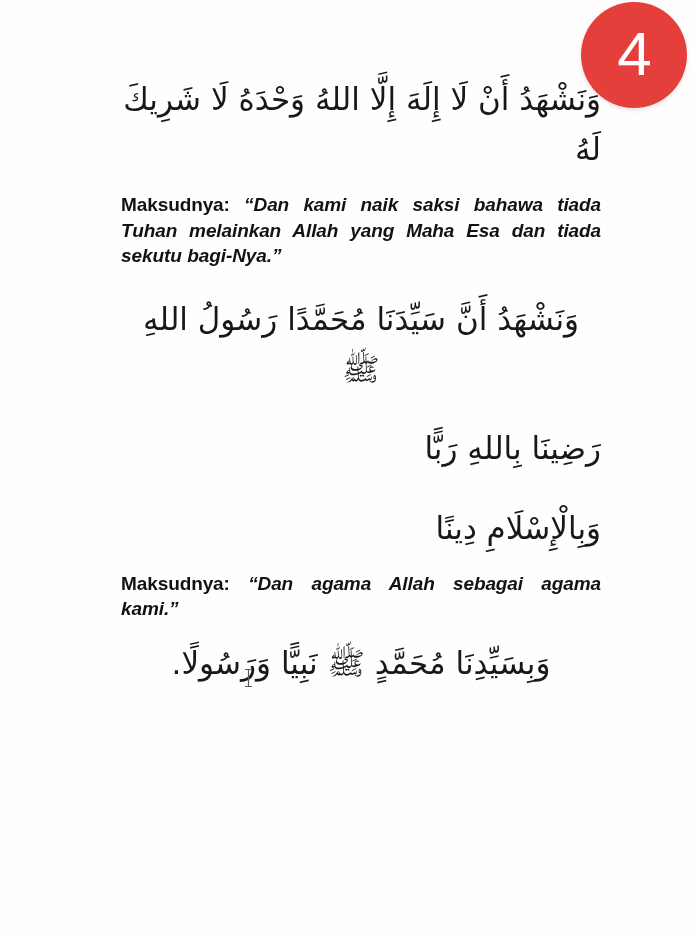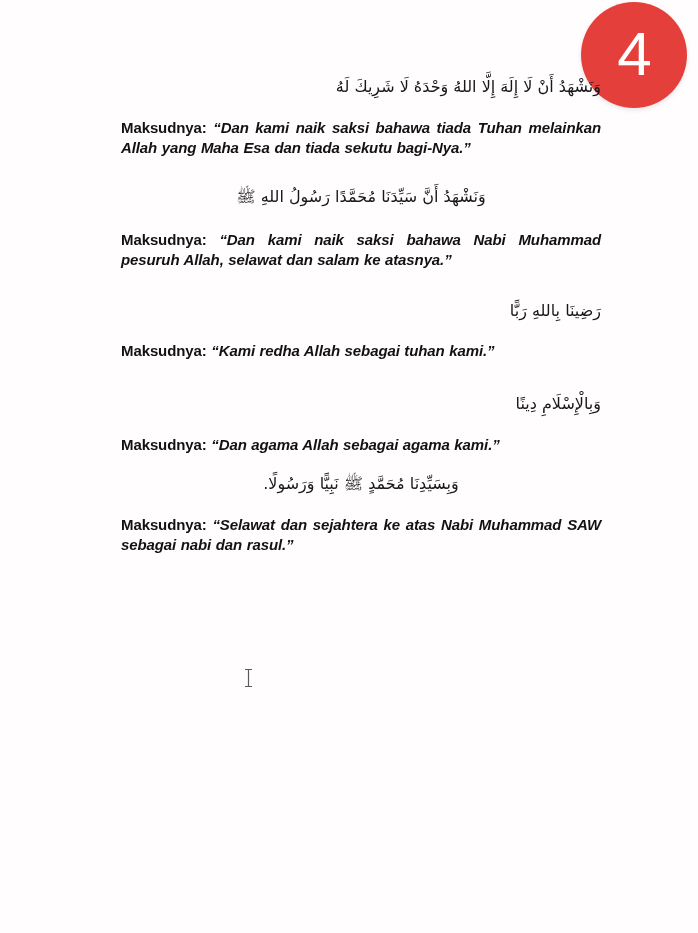--- a/index.html
+++ b/index.html
@@ -46,36 +46,36 @@
     top: 0;
     width: 480px;
   }
 
   
   .arabic {
     direction: rtl;
     unicode-bidi: bidi-override;
     font-family: "DejaVu Sans", "Liberation Serif", serif;
     color: #18181a;
-    font-size: 16px;
+    font-size: 31px;
     line-height: 1.62;
     font-weight: 400;
   }
   .arabic.ar-1 { text-align: right; margin-top: 74px; }
   .arabic.ar-2 { text-align: center; margin-top: 26px; }
   .arabic.ar-3 { text-align: right; margin-top: 28px; }
   .arabic.ar-4 { margin-top: 30px; }
   .arabic.ar-5 { text-align: center; margin-top: 16px; }
 
   
   .meaning {
     font-family: "Liberation Sans", sans-serif;
     font-style: italic;
     font-weight: bold;
-    font-size: 15px;
+    font-size: 19px;
     line-height: 1.33;
     color: #121214;
     text-align: justify;
     letter-spacing: -0.1px;
     word-spacing: 0.5px;
   }
   .meaning.m-1 { margin-top: 18px; }
   .meaning.m-2 { margin-top: 20px; }
   .meaning.m-3 { margin-top: 18px; }
   .meaning.m-4 { margin-top: 18px; }
@@ -103,37 +103,28 @@
 </div>
 
 <div class="content">
 
   <div class="arabic ar-1">وَنَشْهَدُ أَنْ لَا إِلَهَ إِلَّا اللهُ وَحْدَهُ لَا شَرِيكَ لَهُ</div>
   <div class="meaning m-1">
     <span class="lead">Maksudnya</span><span class="lead">: </span><span class="body">“Dan kami naik saksi bahawa tiada Tuhan melainkan Allah yang Maha Esa dan tiada sekutu bagi-Nya.”</span>
   </div>
 
   <div class="arabic ar-2">وَنَشْهَدُ أَنَّ سَيِّدَنَا مُحَمَّدًا رَسُولُ اللهِ ﷺ</div>
-  <div class="meaning m-2">
-    <span class="lead">Maksudnya</span><span class="lead">: </span><span class="body">“Dan kami naik saksi bahawa Nabi Muhammad pesuruh Allah, selawat dan salam ke atasnya.”</span>
-  </div>
 
   <div class="arabic ar-3">رَضِينَا بِاللهِ رَبًّا</div>
-  <div class="meaning m-3">
-    <span class="lead">Maksudnya</span><span class="lead">: </span><span class="body">“Kami redha Allah sebagai tuhan kami.”</span>
-  </div>
 
   <div class="arabic ar-4">وَبِالْإِسْلَامِ دِينًا</div>
   <div class="meaning m-4">
     <span class="lead">Maksudnya</span><span class="lead">: </span><span class="body">“Dan agama Allah sebagai agama kami.”</span>
   </div>
 
   <div class="arabic ar-5">وَبِسَيِّدِنَا مُحَمَّدٍ ﷺ نَبِيًّا وَرَسُولًا.</div>
-  <div class="meaning m-5">
-    <span class="lead">Maksudnya</span><span class="lead">: </span><span class="body">“Selawat dan sejahtera ke atas Nabi Muhammad SAW sebagai nabi dan rasul.”</span>
-  </div>
 
 </div>
 
 <svg class="text-cursor" viewBox="0 0 11 20" xmlns="http://www.w3.org/2000/svg">
   <path d="M5.5 1.5 L5.5 18.5" stroke="#5a5a5a" stroke-width="1.2" fill="none"></path>
   <path d="M2 1.5 L9 1.5 M2 18.5 L9 18.5" stroke="#5a5a5a" stroke-width="1.2" fill="none"></path>
 </svg>
 
 </body></html>

